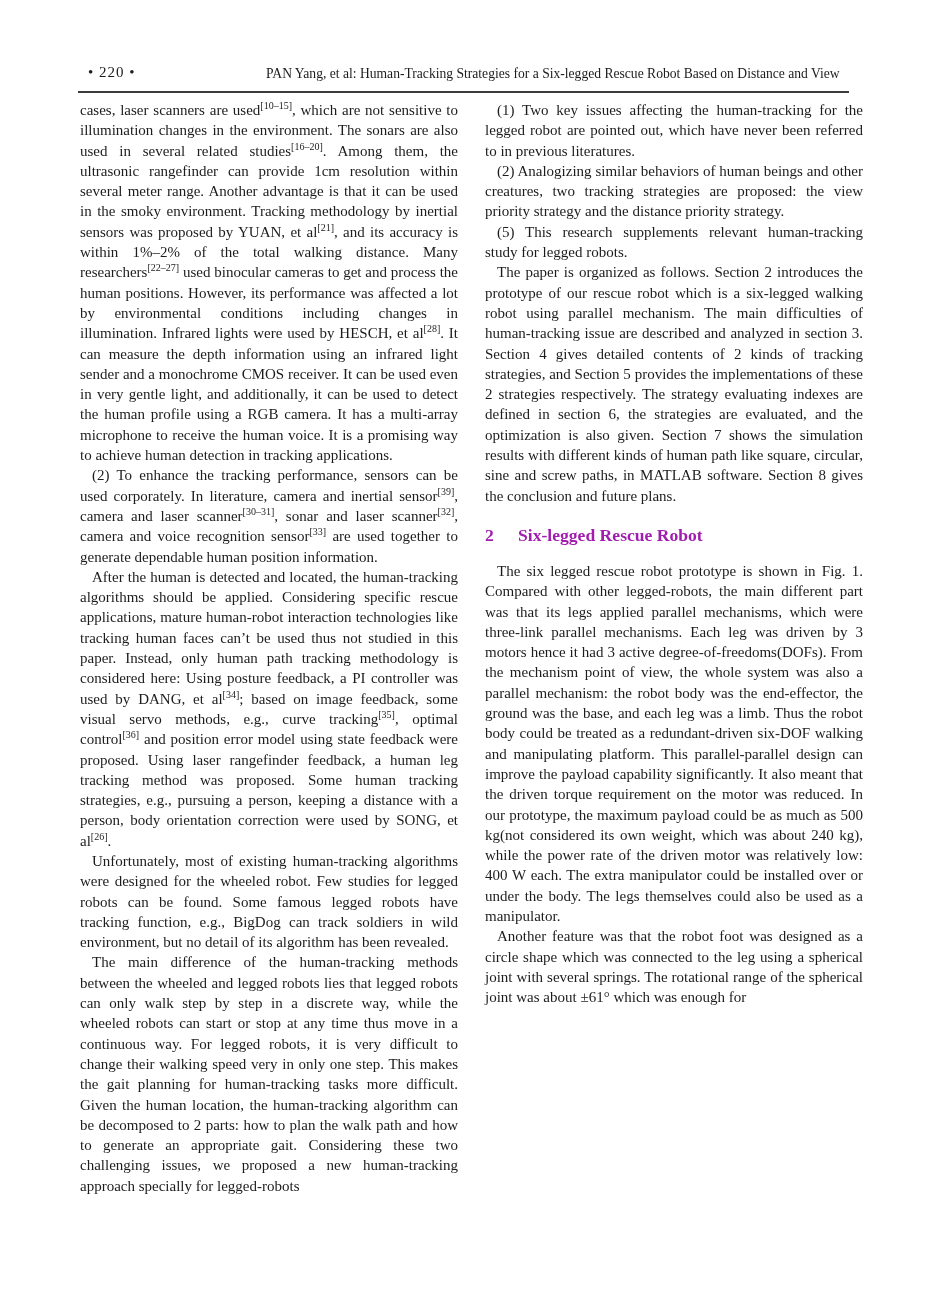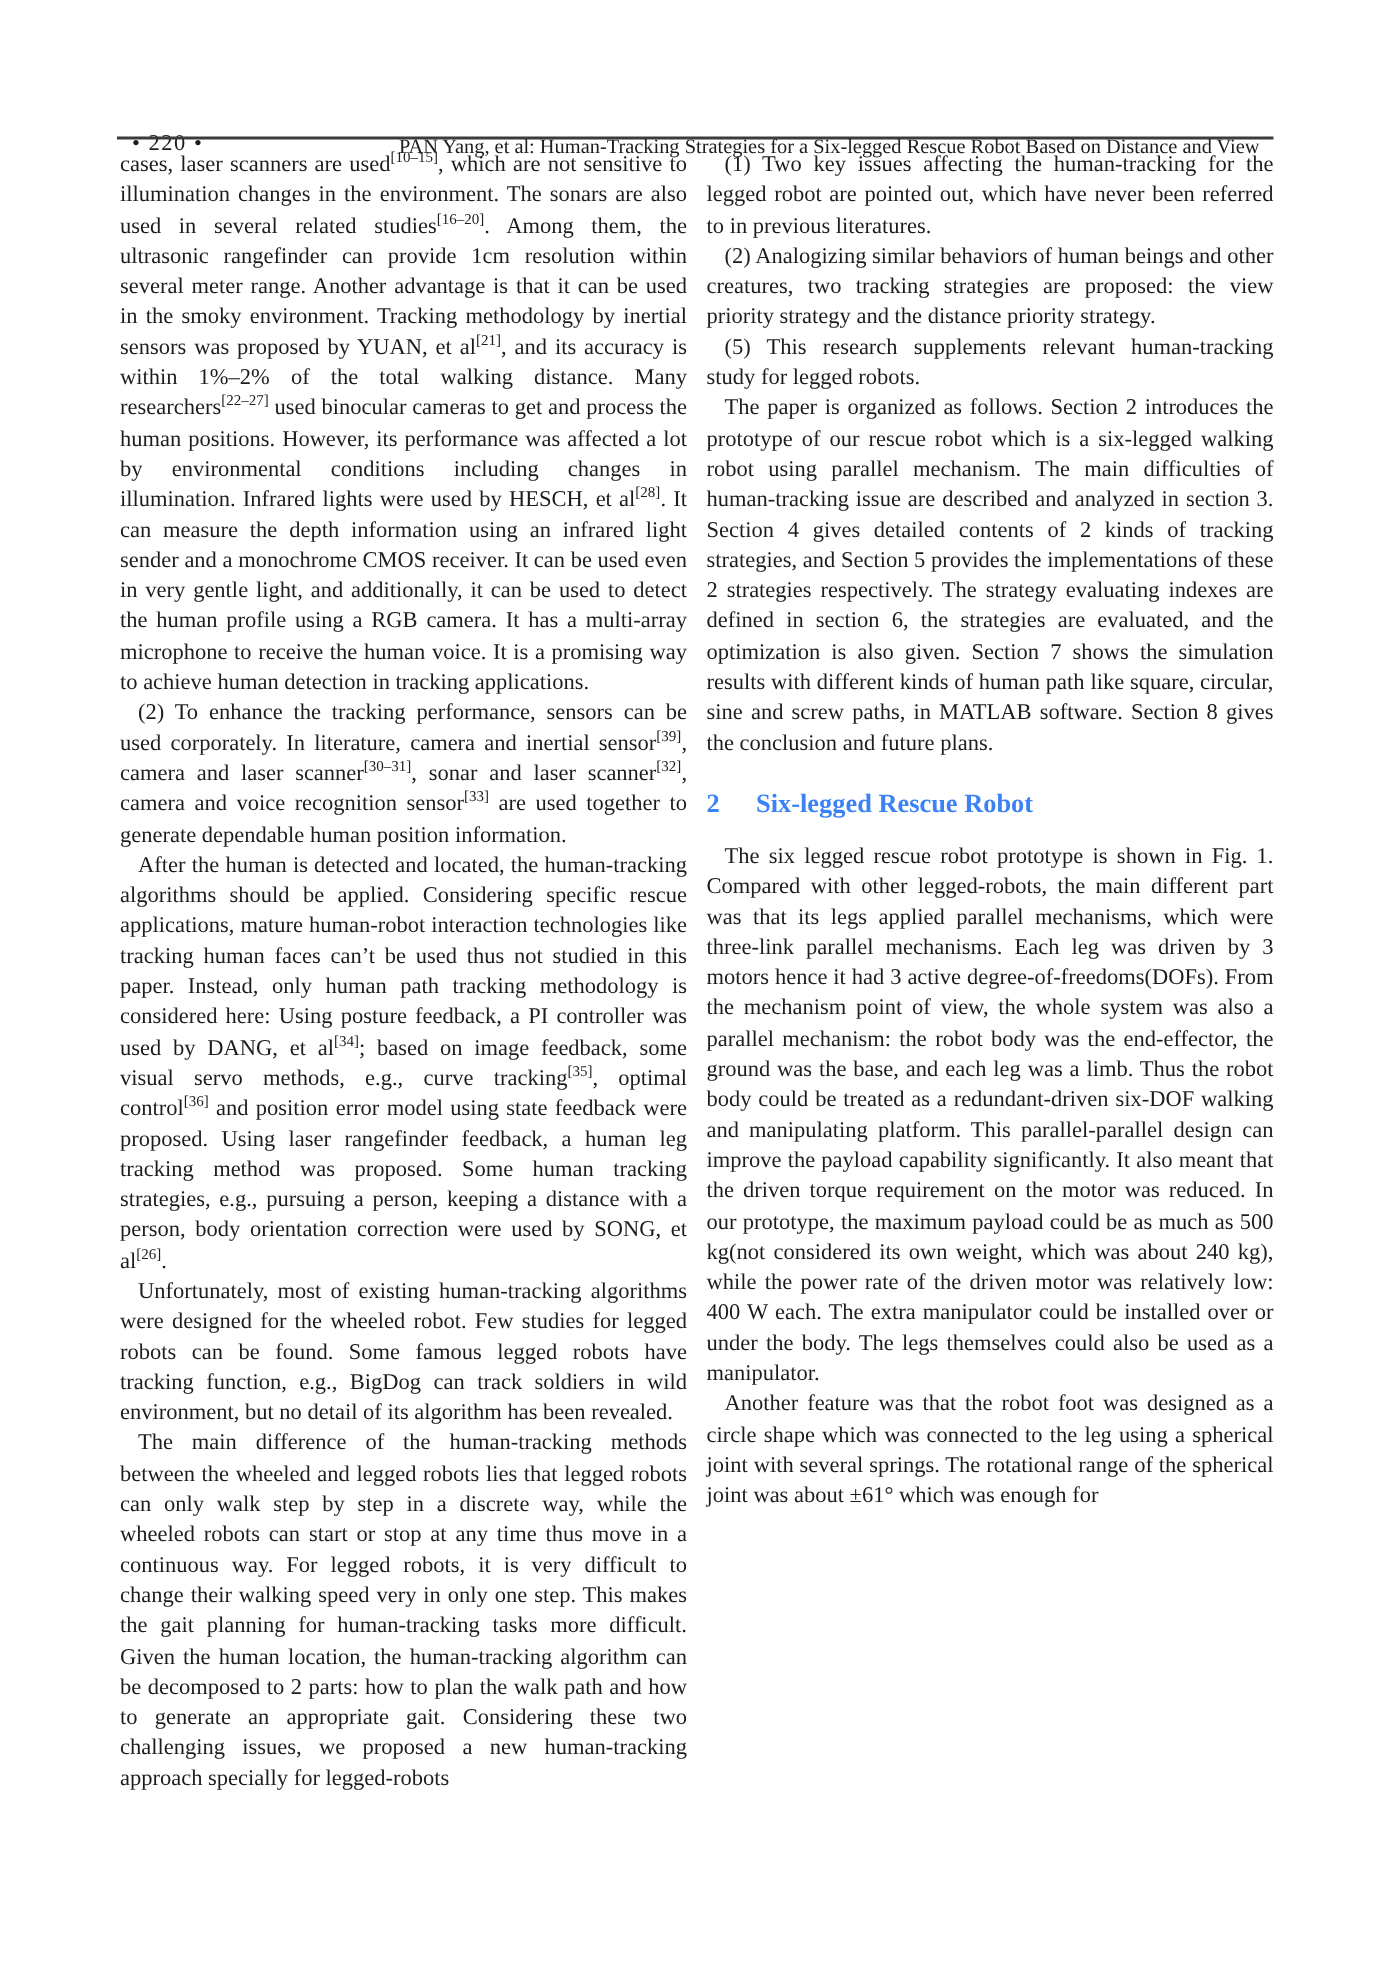--- a/index.html
+++ b/index.html
@@ -11,21 +11,20 @@
     font-family: "Liberation Serif", "DejaVu Serif", serif;
     color: #1c1c1c;
     overflow: hidden;
   }
   .header-row {
     position: absolute;
     top: 62px;
     left: 80px;
     width: 769px;
     height: 24px;
-    margin-top: 24px;
   }
   .page-number {
     position: absolute;
     left: 8px;
     top: 2px;
     font-size: 15px;
     letter-spacing: 1px;
     white-space: nowrap;
   }
   .running-title {
@@ -42,21 +41,21 @@
     width: 771px;
     height: 0;
     border-top: 2.4px solid #3c3c3c;
   }
   .columns {
     position: absolute;
     top: 100px;
     left: 80px;
     width: 769px;
     display: flex;
-    gap: 13px;
+    gap: 27px;
   }
   .col {
     width: 378px;
     flex: 0 0 378px;
   }
   .para {
     margin: 0;
     font-size: 15px;
     line-height: 20.3px;
     text-align: justify;
@@ -66,21 +65,21 @@
   .para sup {
     font-size: 10px;
     line-height: 0;
     vertical-align: super;
   }
   .section-heading {
     margin: 17px 0 14px 0;
     font-size: 17.6px;
     font-weight: bold;
     line-height: 24px;
-    color: #3b82f6;
+    color: #a21caf;
   }
   .section-heading .h-num {
     display: inline-block;
     min-width: 33px;
   }
 </style>
 </head>
 <body>
 
 <div class="page">

